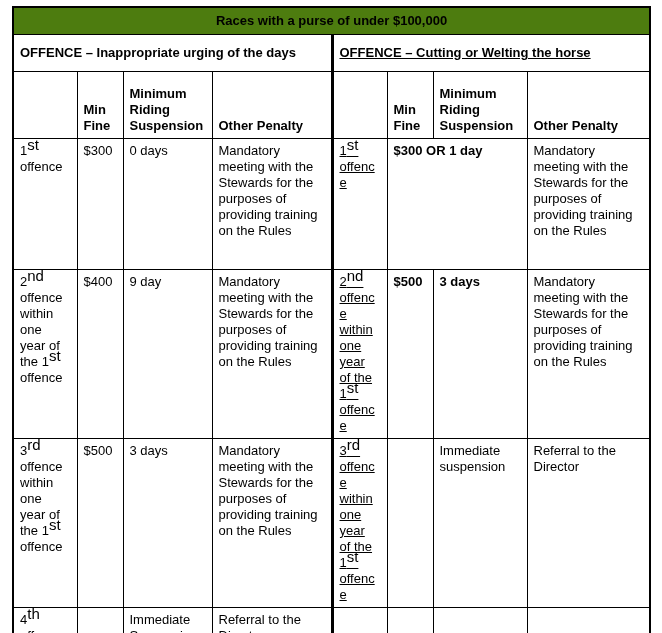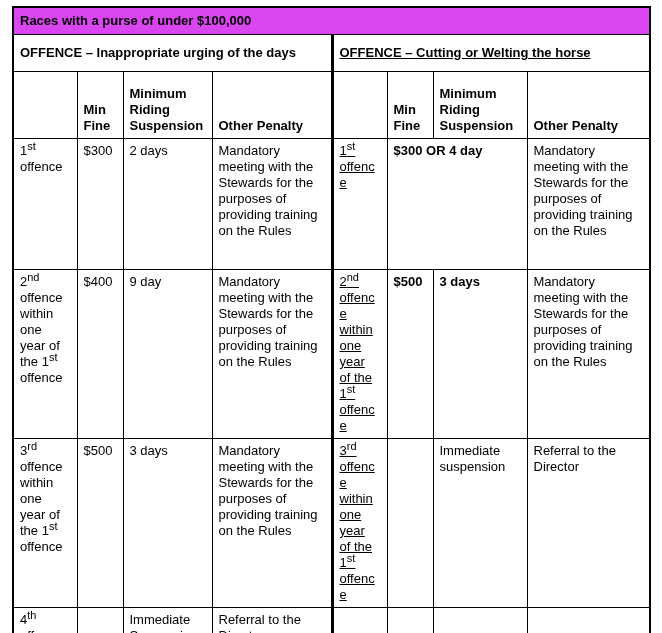--- a/index.html
+++ b/index.html
@@ -39,21 +39,21 @@
     padding: 4px 6px;
   }
   th.colhead {
     font-weight: bold;
     vertical-align: bottom;
     height: 58px;
     padding: 4px 4px 4px 6px;
   }
   td.b { font-weight: bold; }
   .mid { border-left: 3px solid #000 !important; text-decoration: underline; }
-  sup { font-size: 11px; line-height: 0; vertical-align: super; }
+  sup { font-size: 15px; line-height: 0; vertical-align: super; }
   tbody tr:nth-child(1) { height: 131px; }
   tbody tr:nth-child(2) { height: 133px; }
   tbody tr:nth-child(3) { height: 130px; }
   tbody tr:nth-child(4) { height: 114px; }
 </style>
 </head>
 <body>
 
 <div class="page">
   <table class="penalty">
@@ -62,45 +62,45 @@
         <col style="width:46px">
         <col style="width:89px">
         <col style="width:120px">
       <col style="width:55px">
         <col style="width:46px">
         <col style="width:94px">
         <col style="width:123px">
     </colgroup>
     <thead>
       <tr>
-        <th colspan="8" class="title-cell" id="title-cell" style="background: #d946ef;">Races with a purse of under $100,000</th>
+        <th colspan="8" class="title-cell" id="title-cell" style="background: #4d7c0f; text-align: center;">Races with a purse of under $100,000</th>
       </tr>
       <tr>
         <th colspan="4" class="sect">OFFENCE – Inappropriate urging of the days</th>
         <th colspan="4" class="sect mid">OFFENCE – Cutting or Welting the horse</th>
       </tr>
       <tr id="colhead-row">
           <th class="colhead"></th>
           <th class="colhead">Min Fine</th>
           <th class="colhead">Minimum Riding Suspension</th>
           <th class="colhead">Other Penalty</th>
           <th class="colhead mid"></th>
           <th class="colhead">Min Fine</th>
           <th class="colhead">Minimum Riding Suspension</th>
           <th class="colhead">Other Penalty</th>
         </tr>
     </thead>
     <tbody id="tbody">
         <tr>
           <td>1<sup>st</sup> offence</td>
           <td>$300</td>
-          <td>2 days</td>
+          <td>0 days</td>
           <td>Mandatory meeting with the Stewards for the purposes of providing training on the Rules</td>
           <td class="mid">1<sup>st</sup> offence</td>
-          <td colspan="2" class="b">$300 OR 4 day</td>
+          <td colspan="2" class="b">$300 OR 1 day</td>
           <td>Mandatory meeting with the Stewards for the purposes of providing training on the Rules</td>
         </tr>
         <tr>
           <td>2<sup>nd</sup> offence within one year of the 1<sup>st</sup> offence</td>
           <td>$400</td>
           <td>9 day</td>
           <td>Mandatory meeting with the Stewards for the purposes of providing training on the Rules</td>
           <td class="mid">2<sup>nd</sup> offence within one year of the 1<sup>st</sup> offence</td>
           <td class="b">$500</td>
           <td class="b">3 days</td>

